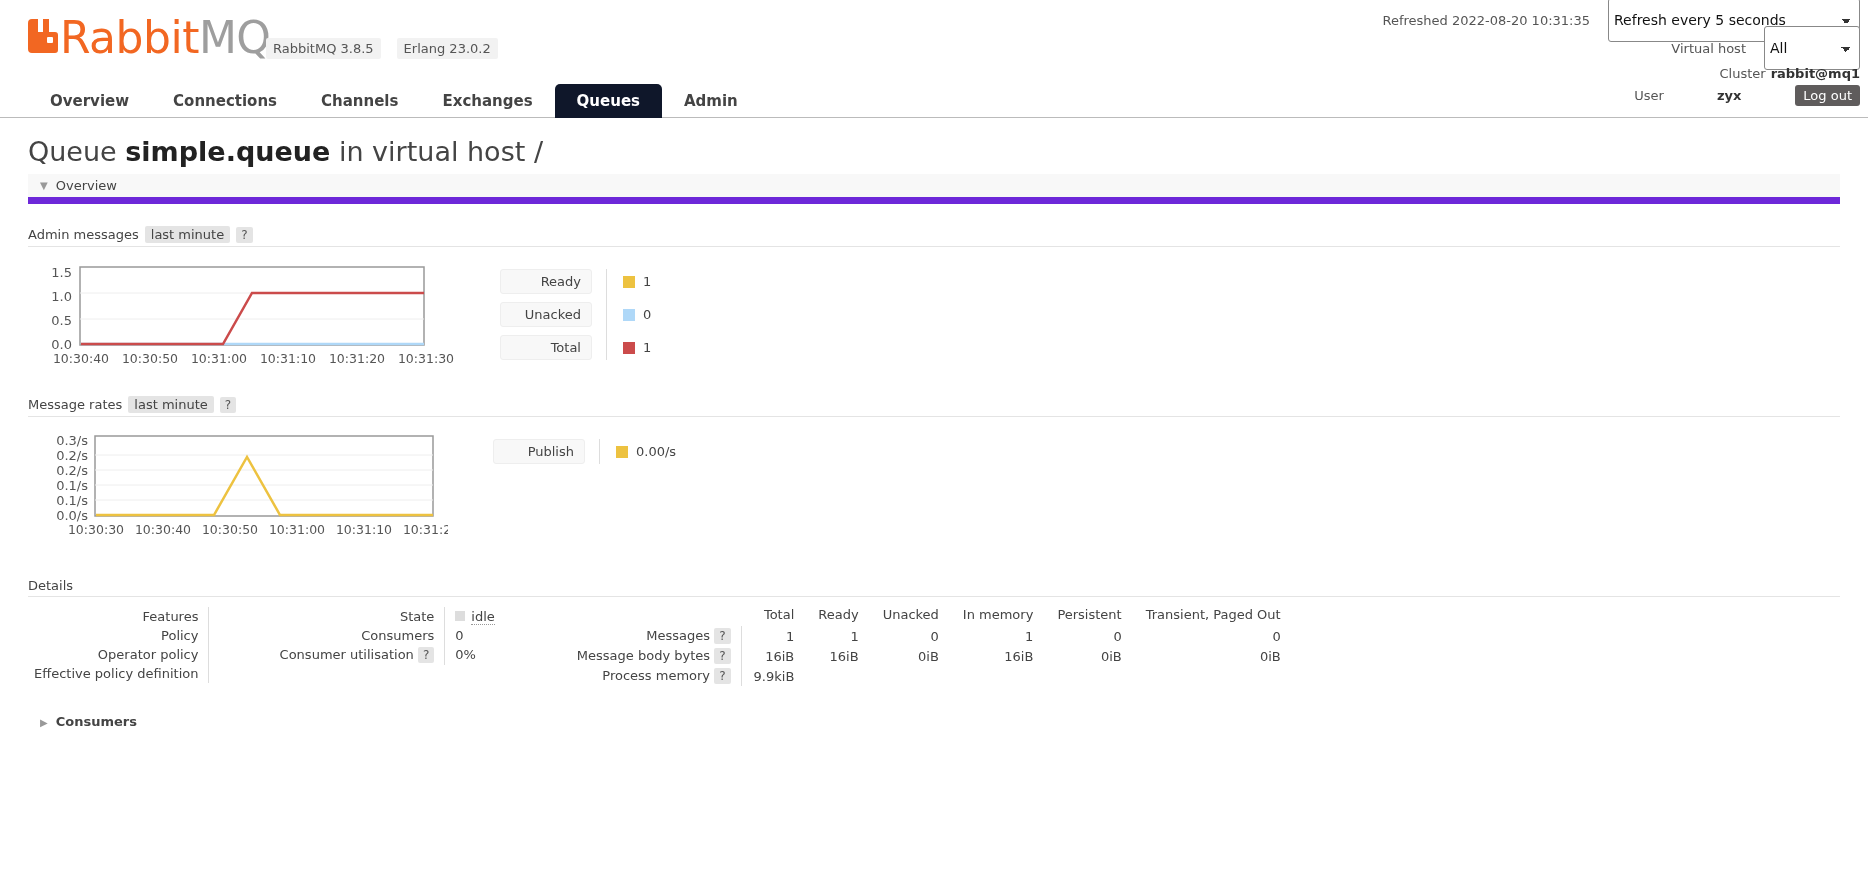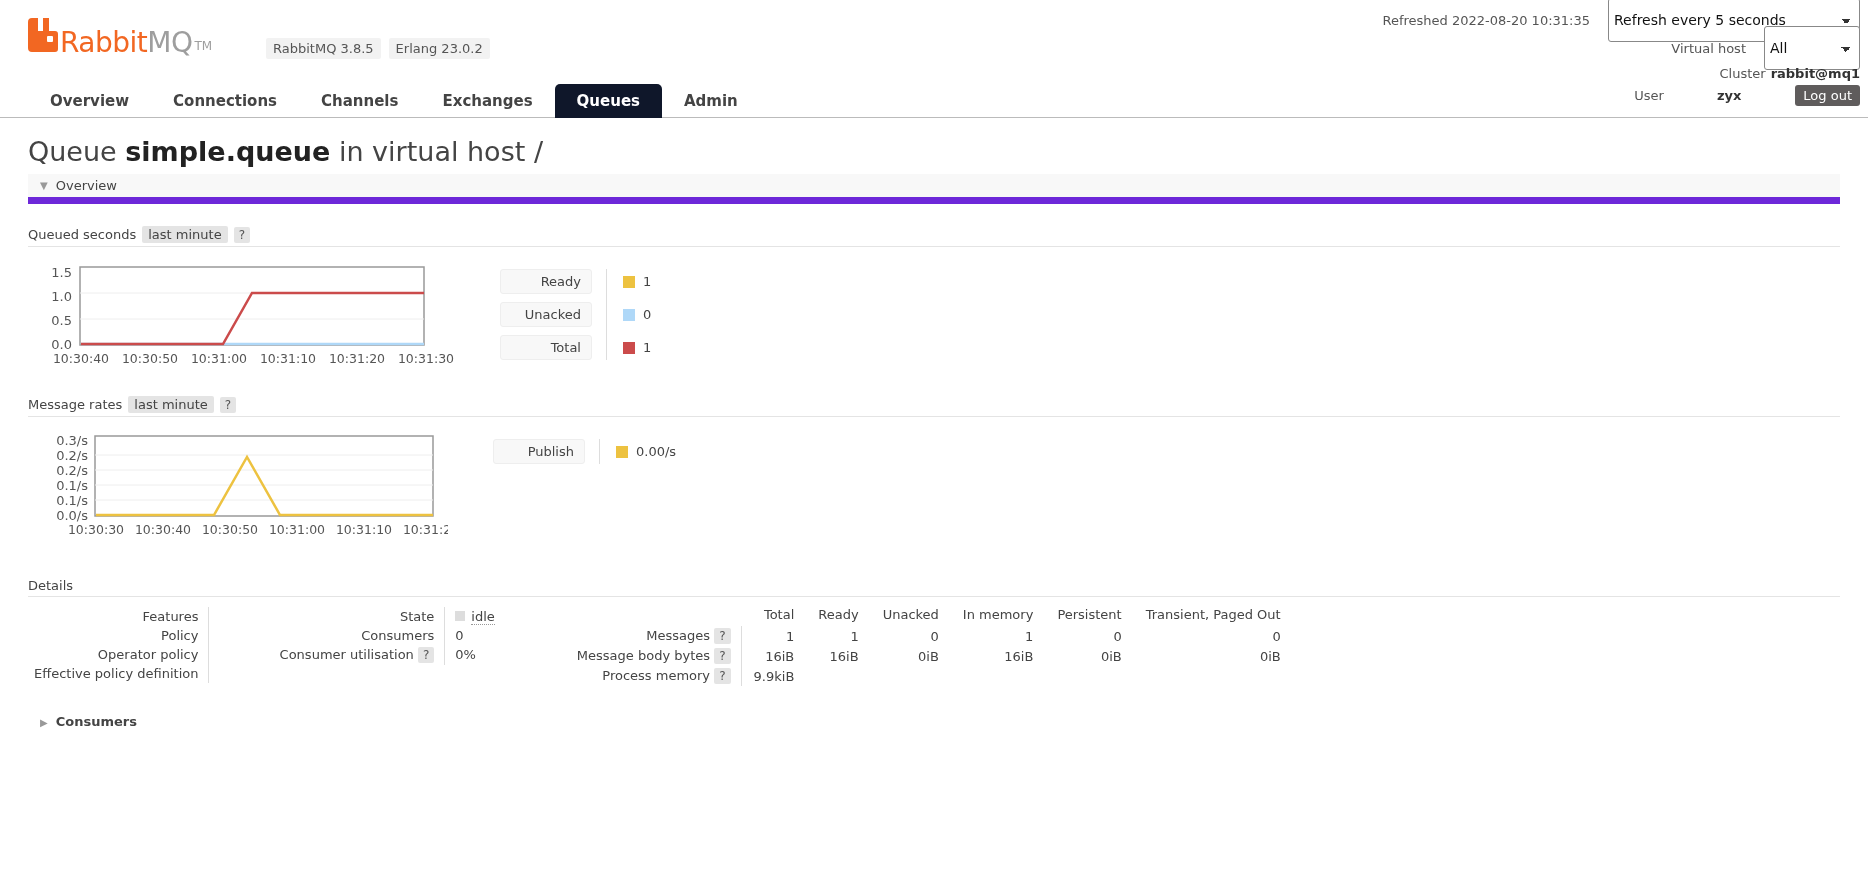--- a/index.html
+++ b/index.html
@@ -27,40 +27,40 @@
     display: flex;
     align-items: baseline;
   }
   .logo-mark {
     width: 30px; height: 34px;
     position: relative;
     margin-right: 2px;
   }
   .logo-mark svg { display: block; }
   .logo-text {
-    font-size: 28px;
+    font-size: 44px;
     line-height: 40px;
     letter-spacing: -0.5px;
     font-weight: 400;
   }
   .logo-rabbit { color: #f26722; }
   .logo-mq { color: #9e9e9e; }
   .logo-tm {
     color: #9e9e9e;
     font-size: 12px;
     margin-left: 2px;
     position: relative;
     top: -2px;
   }
   .versions {
     position: absolute;
     left: 266px;
     top: 38px;
     display: flex;
-    gap: 8px;
+    gap: 16px;
   }
   .version-pill {
     background: #f2f2f2;
     color: #555;
     font-size: 13px;
     padding: 3px 7px;
     border-radius: 2px;
     white-space: nowrap;
   }
 
@@ -390,21 +390,21 @@
     <span>Queue</span>
     <b>simple.queue</b>
     <span>in virtual host /</span>
   </h1>
 
   <div class="section-header">
     <span class="arrow">▼</span><span>Overview</span>
   </div>
 
   <div class="subsection-title">
-    <span>Queued seconds</span>
+    <span>Admin messages</span>
     <span class="period">last minute</span>
     <span class="help-q">?</span>
   </div>
 
   <div class="chart-block">
     <div class="chart-area">
       <svg width="450" height="110" viewBox="0 0 450 110">
 
         <text x="44" y="16" text-anchor="end" font-size="13" fill="#555" font-family="DejaVu Sans, Liberation Sans, sans-serif">1.5</text>
         <text x="44" y="40" text-anchor="end" font-size="13" fill="#555" font-family="DejaVu Sans, Liberation Sans, sans-serif">1.0</text>

